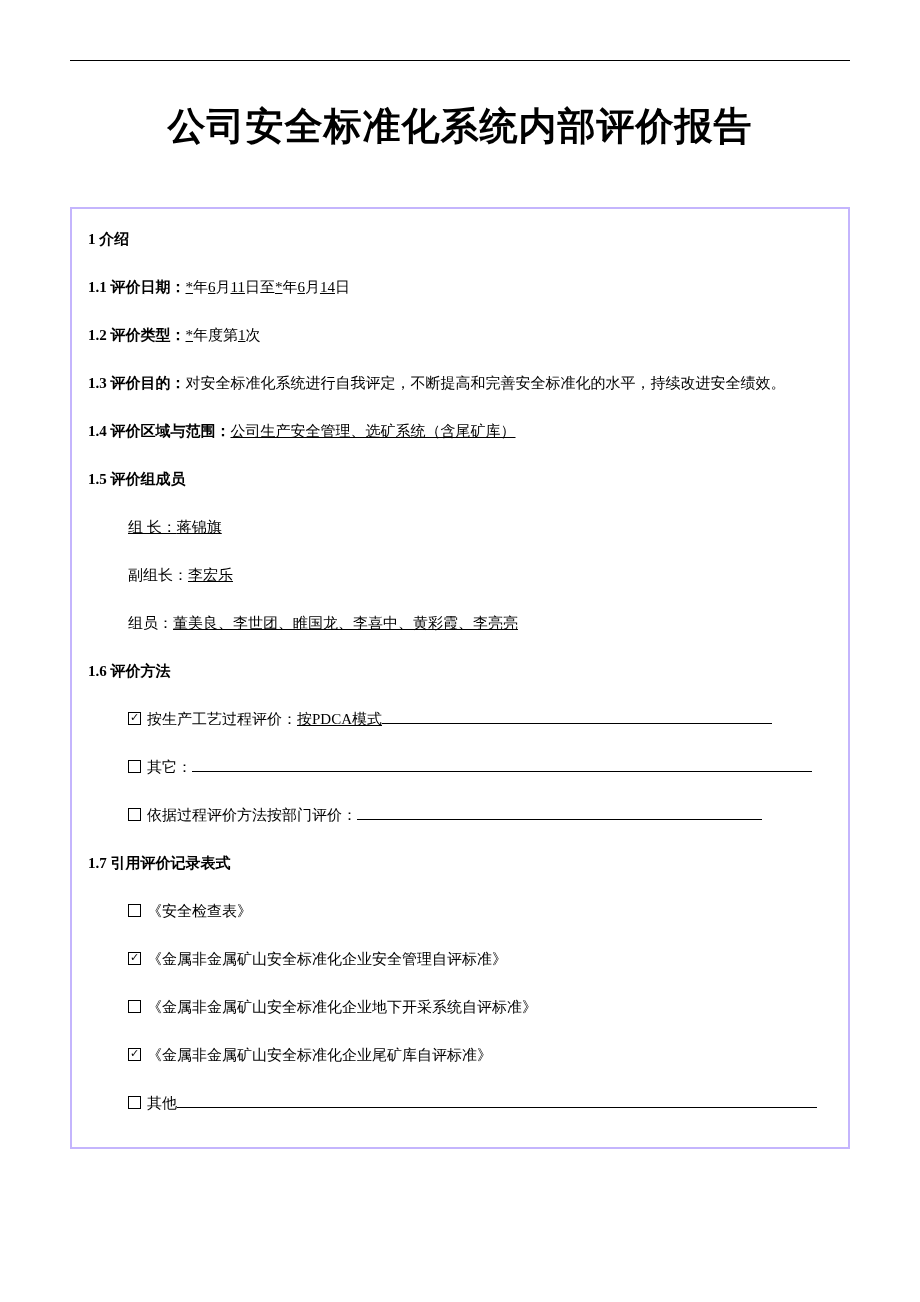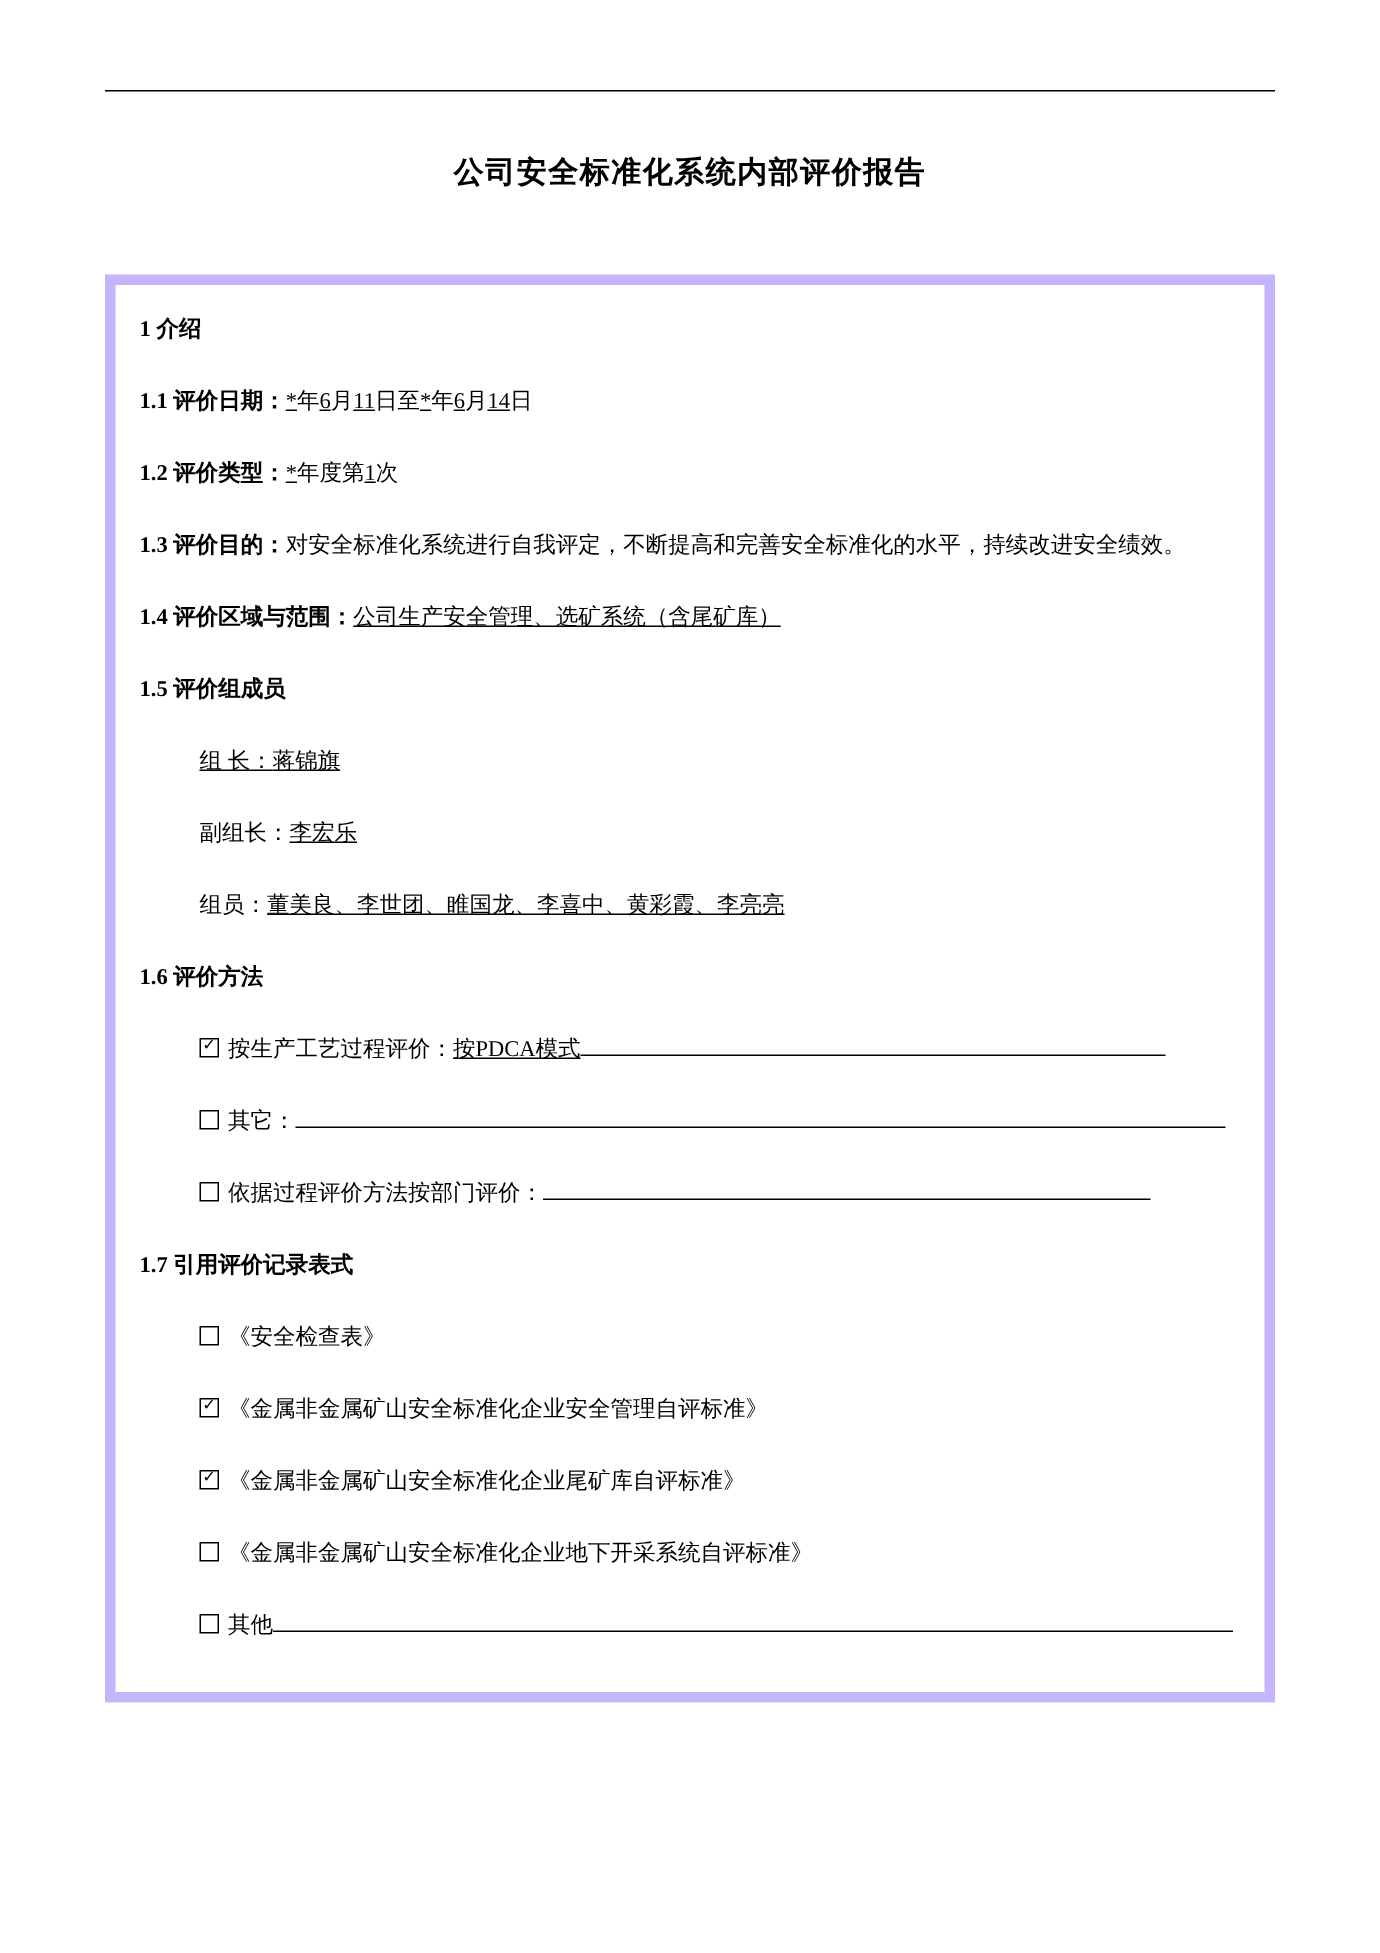--- a/index.html
+++ b/index.html
@@ -9,28 +9,28 @@
     color: #000;
     padding: 60px 70px 40px 70px;
     width: 920px;
   }
   .top-rule {
     border-top: 1px solid #000;
     margin-bottom: 40px;
   }
   h1.title {
     text-align: center;
-    font-size: 20px;
+    font-size: 38px;
     font-weight: bold;
     font-family: "SimHei", "黑体", sans-serif;
     margin-bottom: 55px;
     letter-spacing: 1px;
   }
   .box {
-    border: 7px solid #c4b5fd;
+    border: 2px solid #c4b5fd;
     padding: 18px 16px 8px 16px;
   }
   .row {
     font-size: 15px;
     line-height: 1.6;
     margin-bottom: 24px;
   }
   .label { font-weight: bold; }
   .indent { padding-left: 40px; }
   .u { text-decoration: underline; }
@@ -118,24 +118,24 @@
 
   <div class="row indent">
     <span class="cb"></span><span>《安全检查表》</span>
   </div>
 
   <div class="row indent">
     <span class="cb checked"></span><span>《金属非金属矿山安全标准化企业安全管理自评标准》</span>
   </div>
 
   <div class="row indent">
-    <span class="cb checked"></span><span>《金属非金属矿山安全标准化企业尾矿库自评标准》</span>
+    <span class="cb"></span><span>《金属非金属矿山安全标准化企业地下开采系统自评标准》</span>
   </div>
 
   <div class="row indent">
-    <span class="cb"></span><span>《金属非金属矿山安全标准化企业地下开采系统自评标准》</span>
+    <span class="cb checked"></span><span>《金属非金属矿山安全标准化企业尾矿库自评标准》</span>
   </div>
 
   <div class="row indent">
     <span class="cb"></span><span>其他</span><span class="fill-line" style="width:640px"></span>
   </div>
 
 </div>
 
 </body></html>

